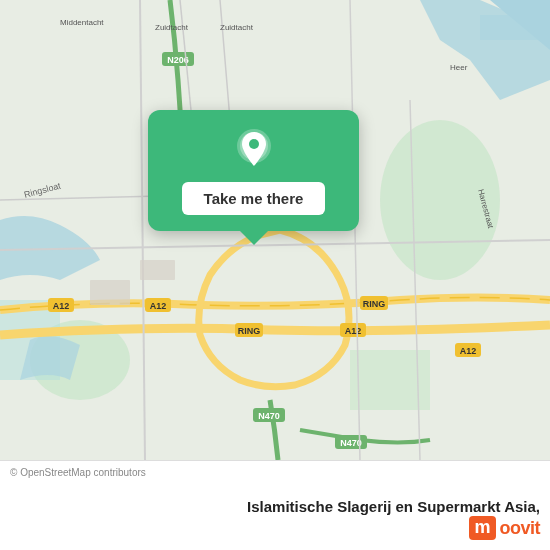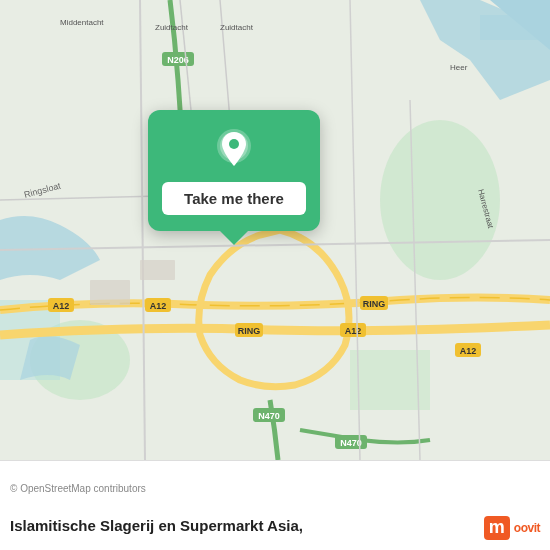--- a/index.html
+++ b/index.html
@@ -31,21 +31,21 @@
     #map-svg {
       width: 100%;
       height: 100%;
     }
 
     
     #popup {
       position: absolute;
       top: 110px;
       left: 148px;
-      width: 172px;
+      width: 211px;
       background: #3db87a;
       border-radius: 12px;
       padding: 18px 20px 16px;
       display: flex;
       flex-direction: column;
       align-items: center;
       box-shadow: 0 4px 16px rgba(0,0,0,0.25);
     }
 
     #popup::after {
@@ -77,36 +77,37 @@
       font-weight: 600;
       cursor: pointer;
       white-space: nowrap;
     }
 
     
     #footer {
       height: 90px;
       background: #fff;
       border-top: 1px solid #ddd;
-      padding: 22px 10px 4px;
+      padding: 6px 10px 4px;
       display: flex;
       flex-direction: column;
       justify-content: space-between;
     }
 
     #attribution {
       font-size: 10px;
       color: #888;
     }
 
     #place-row {
       display: flex;
-      align-items: flex-start;
+      align-items: flex-end;
       justify-content: space-between;
       padding-bottom: 6px;
+      flex-direction: column;
     }
 
     #place-name {
       font-size: 15px;
       font-weight: 600;
       color: #222;
       line-height: 1.3;
       max-width: 380px;
     }
 
@@ -121,21 +122,21 @@
       color: #fff;
       font-weight: 900;
       font-size: 18px;
       border-radius: 4px;
       padding: 1px 5px;
       line-height: 1.2;
     }
 
     #moovit-text {
       color: #f05a24;
-      font-size: 12px;
+      font-size: 18px;
       font-weight: 700;
       letter-spacing: -0.5px;
     }
   </style>
 </head>
 <body>
 
 <div id="app">
 
   <div id="map-container">

